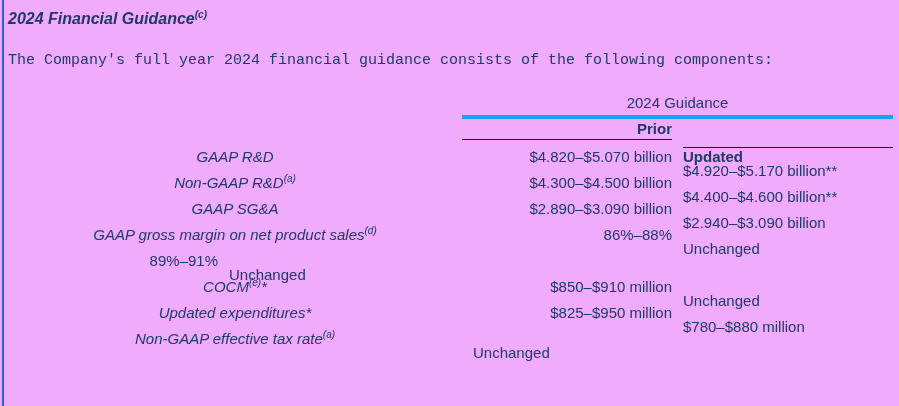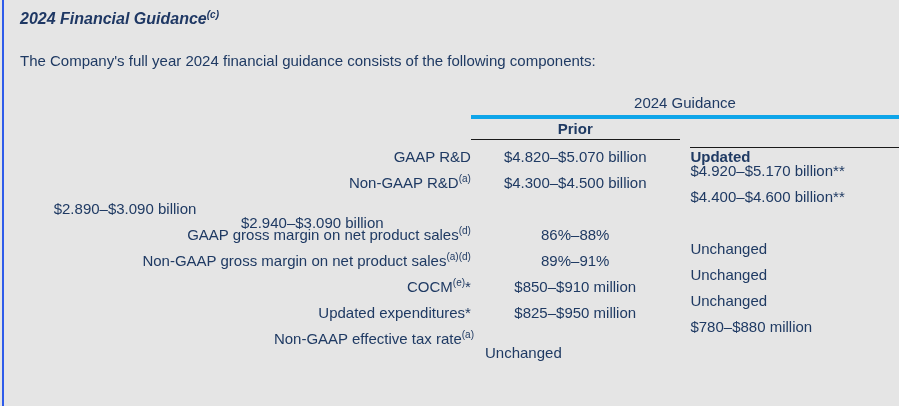--- a/index.html
+++ b/index.html
@@ -1,25 +1,24 @@
 <!DOCTYPE html>
 <html><head>
 <meta charset="utf-8">
 <style>
   * { box-sizing: border-box; }
   html, body { margin: 0; padding: 0; background: #ffffff; }
   .page {
     position: relative;
     width: 899px;
     height: 406px;
-    background: #e5e5e5;
+    background: #f0abfc;
     font-family: "Liberation Sans", sans-serif;
     color: #1f3a63;
     overflow: hidden;
-    padding-left: 12px;
   }
   .caret {
     position: absolute;
     left: 2px;
     top: 0;
     width: 2px;
     height: 406px;
     background: #2e5bea;
   }
   .content { padding-left: 8px; }
@@ -29,26 +28,27 @@
     line-height: 19px;
     font-weight: bold;
     font-style: italic;
     color: #1f3864;
   }
   .doc-title sup { font-size: 10px; }
   .intro {
     margin-top: 23px;
     font-size: 15px;
     line-height: 19px;
+    font-family: Liberation Mono, monospace;
   }
   
   .gtable { margin-top: 20px; font-size: 15px; }
   .trow { display: flex; align-items: center; }
-  .cl { width: 454px; text-align: right; }
-  .cp { width: 210px; text-align: center; }
+  .cl { width: 454px; text-align: center; font-style: italic; }
+  .cp { width: 210px; text-align: right; }
   .cg { width: 11px; }
   .cu { width: 210px; text-align: left; margin-top: 28px; }
   .sup { font-size: 10px; vertical-align: super; line-height: 0; }
   .group-header-row { display: flex; }
   .group-header {
     width: 431px; 
     text-align: center;
     font-weight: normal;
     line-height: 25px;
     border-bottom: 4px solid #0ea5e9;
@@ -97,35 +97,35 @@
         </div>
 
         <div class="trow">
           <div class="cl"><span>Non-GAAP R&amp;D</span><sup class="sup">(a)</sup><span></span></div>
           <div class="cp">$4.300–$4.500 billion</div>
           <div class="cg"></div>
           <div class="cu">$4.400–$4.600 billion**</div>
         </div>
 
         <div class="trow">
+          <div class="cl"><span>GAAP SG&amp;A</span><sup class="sup"></sup><span></span></div>
           <div class="cp">$2.890–$3.090 billion</div>
           <div class="cg"></div>
           <div class="cu">$2.940–$3.090 billion</div>
         </div>
 
 
         <div class="trow">
           <div class="cl"><span>GAAP gross margin on net product sales</span><sup class="sup">(d)</sup><span></span></div>
           <div class="cp">86%–88%</div>
           <div class="cg"></div>
           <div class="cu">Unchanged</div>
         </div>
 
         <div class="trow">
-          <div class="cl"><span>Non-GAAP gross margin on net product sales</span><sup class="sup">(a)(d)</sup><span></span></div>
           <div class="cp">89%–91%</div>
           <div class="cg"></div>
           <div class="cu">Unchanged</div>
         </div>
 
         <div class="trow">
           <div class="cl"><span>COCM</span><sup class="sup">(e)</sup><span>*</span></div>
           <div class="cp">$850–$910 million</div>
           <div class="cg"></div>
           <div class="cu">Unchanged</div>

